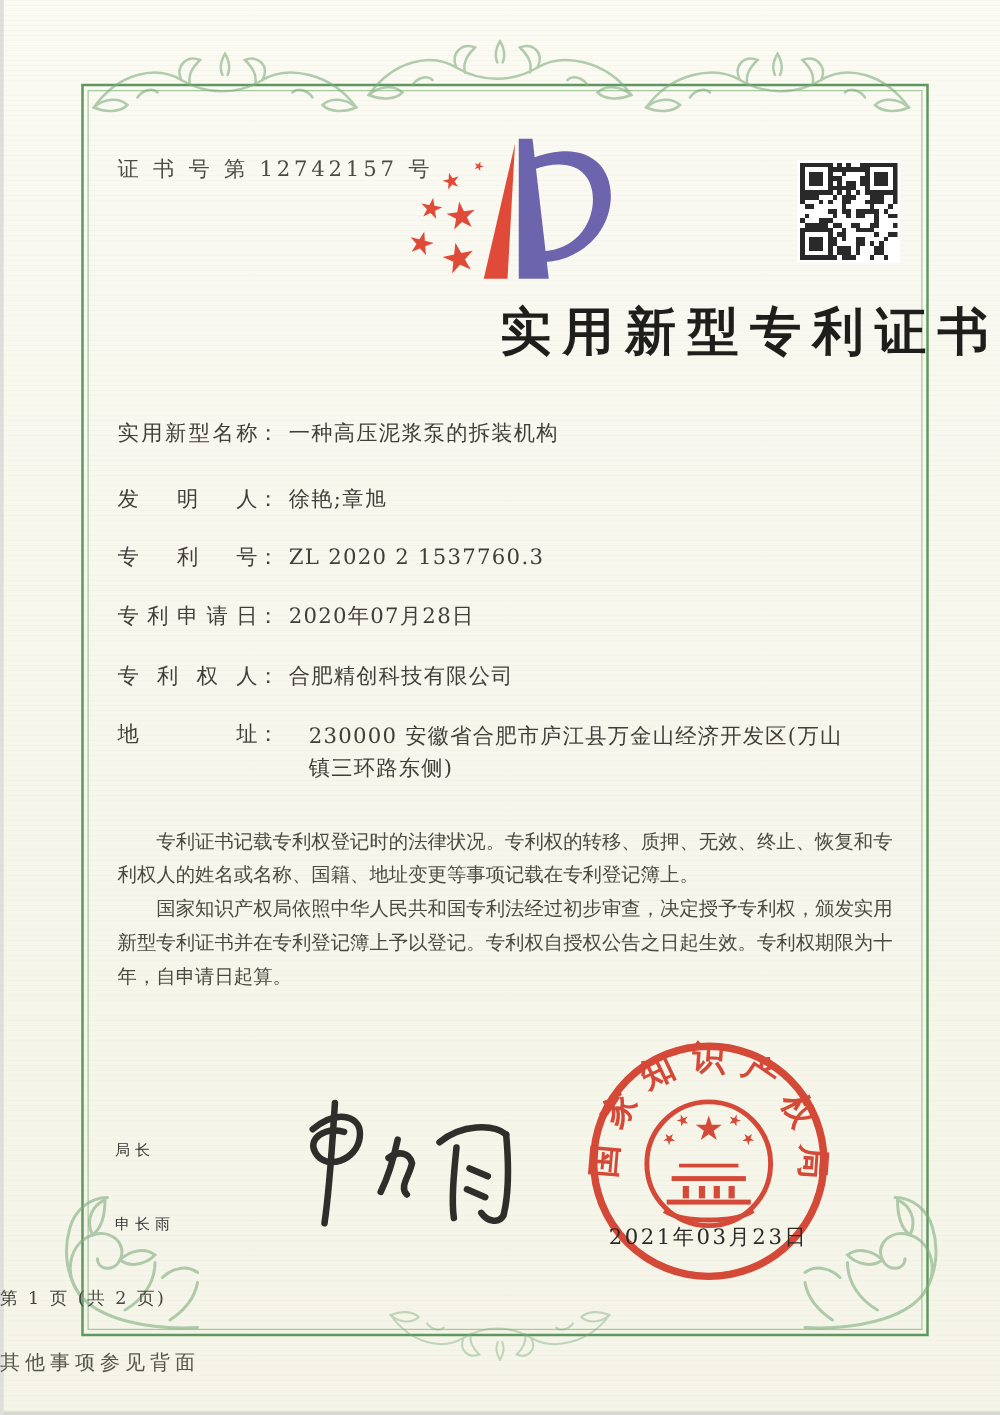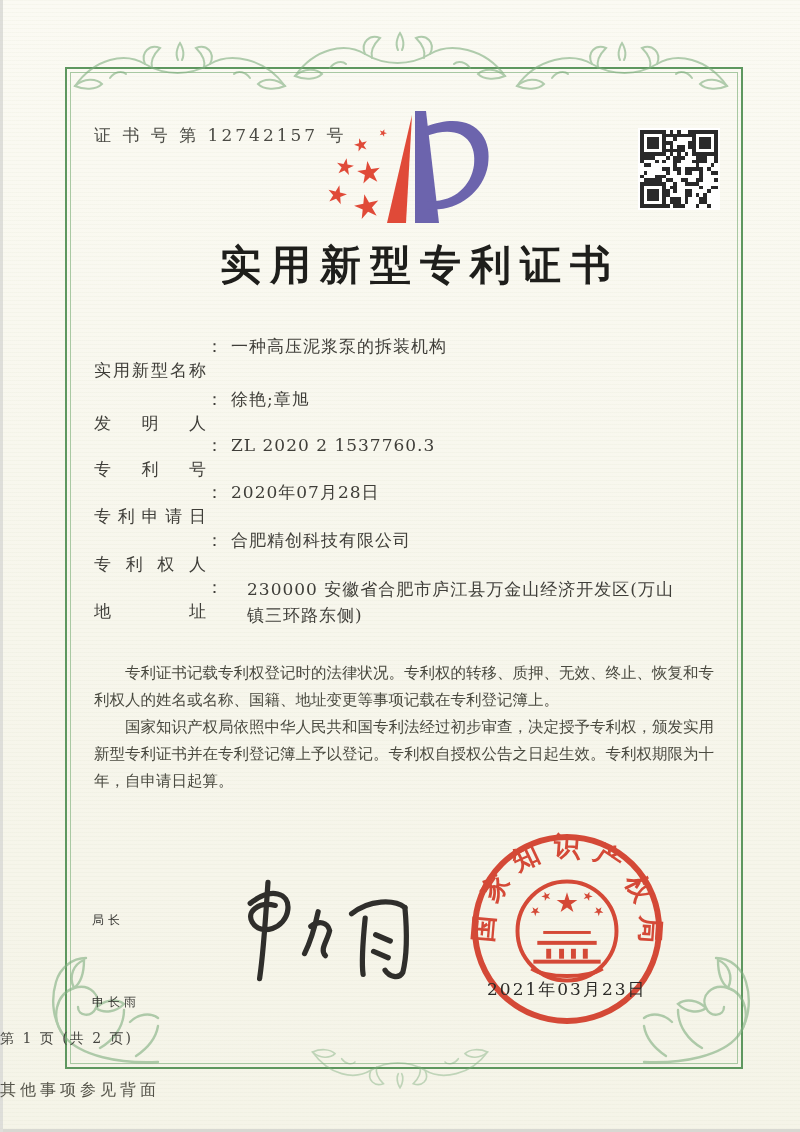--- a/index.html
+++ b/index.html
@@ -8,24 +8,24 @@
         background:linear-gradient(180deg,#fbfaf3 0%,#f7f6ec 55%,#f5f4e8 100%);
         box-shadow:inset 3px 0 0 #dededa, inset 0 -3px 0 #d8d8d2;}
   .page::before{content:"";position:absolute;inset:0;pointer-events:none;
         background:repeating-linear-gradient(180deg,rgba(205,212,185,0.10) 0 1px,transparent 1px 4px);}
   .frame{position:absolute;left:65px;top:67px;width:674px;height:998px;
         border:2px solid #5e975f;}
   .frame-inner{position:absolute;inset:3px;border:1px solid #a8c8a2;}
   .abs{position:absolute;}
   .ornament{position:absolute;color:#7fae7f;opacity:.6;}
   .cert-number{left:94px;top:124px;font-size:17px;letter-spacing:3px;color:#4b4b45;}
-  .title{left:0;right:0;top:238px;text-align:center;font-size:41px;font-weight:600;
+  .title{left:0;right:0;top:238px;text-align:right;font-size:41px;font-weight:600;
         letter-spacing:9px;color:#1e1e1b;padding-left:40px;}
   .field-row{position:absolute;left:94px;width:628px;font-size:17px;color:#3f3e39;}
-  .flabel{display:inline-block;width:112px;text-align:justify;text-align-last:justify;vertical-align:top;margin-top:24px;}
+  .flabel{display:inline-block;width:112px;text-align:justify;text-align-last:justify;vertical-align:top;}
   .colon{margin-right:8px;}
   .fvalue{letter-spacing:1px;}
   .fvalue.addr{display:inline-block;width:438px;vertical-align:top;line-height:1.55;margin-left:16px;}
   .pair2{position:absolute;left:360px;top:0;}
   .paragraphs{left:94px;top:660px;width:620px;font-size:15.5px;line-height:1.74;
         color:#4a4a40;text-align:justify;}
   .paragraphs p{margin:0;text-indent:2em;}
   .director{font-size:12px;color:#353531;letter-spacing:4px;}
   .seal-wrap{left:468px;top:830px;width:198px;height:198px;opacity:.92;}
   .seal-date{left:487px;top:978px;font-size:17px;letter-spacing:2px;color:#2b2a27;z-index:5;}
@@ -355,21 +355,21 @@
   <div class="field-row" style="top:576px">
     <span class="flabel">地址</span><span class="colon">：</span><span class="fvalue addr">230000 安徽省合肥市庐江县万金山经济开发区(万山镇三环路东侧)</span>
   </div>
 
   <div class="abs paragraphs">
     <p>专利证书记载专利权登记时的法律状况。专利权的转移、质押、无效、终止、恢复和专利权人的姓名或名称、国籍、地址变更等事项记载在专利登记簿上。</p>
     <p>国家知识产权局依照中华人民共和国专利法经过初步审查，决定授予专利权，颁发实用新型专利证书并在专利登记簿上予以登记。专利权自授权公告之日起生效。专利权期限为十年，自申请日起算。</p>
   </div>
 
   <div class="abs director" style="left:92px;top:912px">局长</div>
-  <div class="abs director" style="left:92px;top:994px">申长雨</div>
+  <div class="abs director" style="left:92px;top:971px">申长雨</div>
 
   <div class="abs" style="left:210px;top:872px">
     <svg width="210" height="115" viewBox="0 0 200 110" fill="none" stroke="#2f2e2b" stroke-width="5" stroke-linecap="round">
       <path d="M38,30 C58,14 76,20 74,36 C72,54 48,62 40,48 C34,38 46,28 62,32"></path>
       <path d="M55,10 C53,40 51,75 47,102"></path>
       <path d="M103,38 C100,52 96,66 90,78"></path>
       <path d="M96,52 C104,46 112,48 114,56 C112,66 104,74 110,80"></path>
       <path d="M135,40 C152,26 176,26 186,34"></path>
       <path d="M148,44 C146,64 144,84 146,98"></path>
       <path d="M186,34 C188,56 188,80 184,96 C180,103 171,100 167,94"></path>

